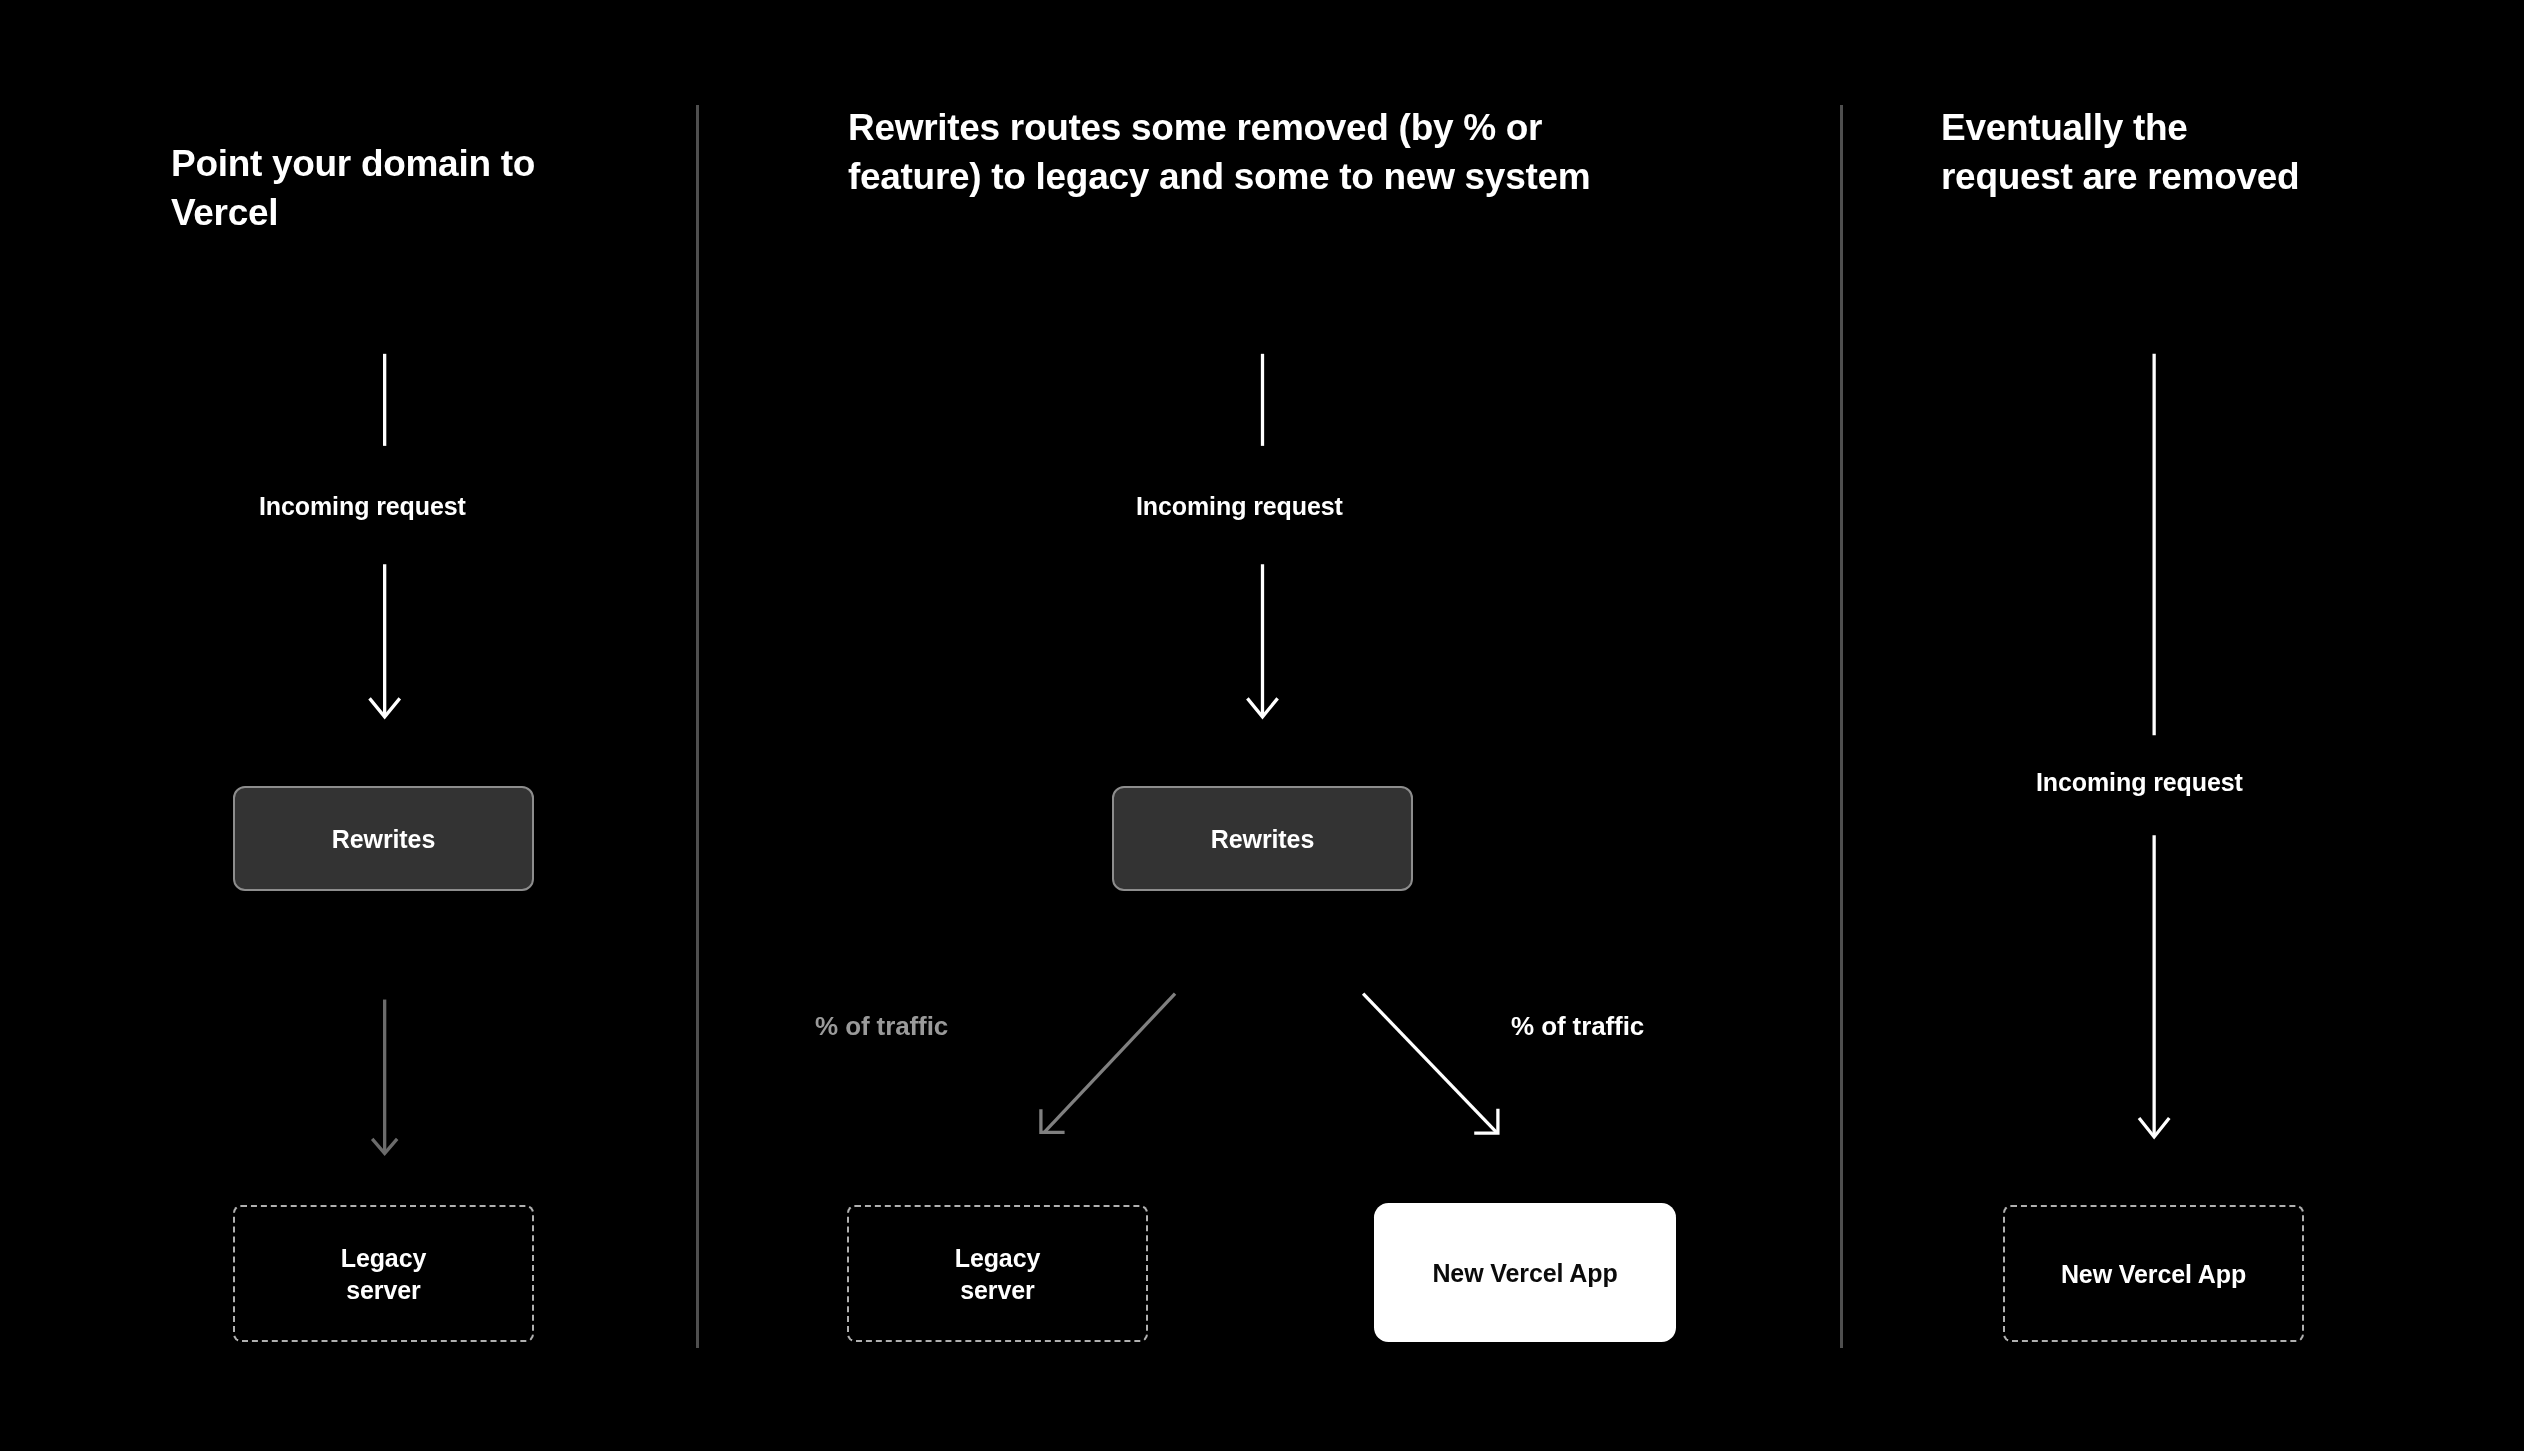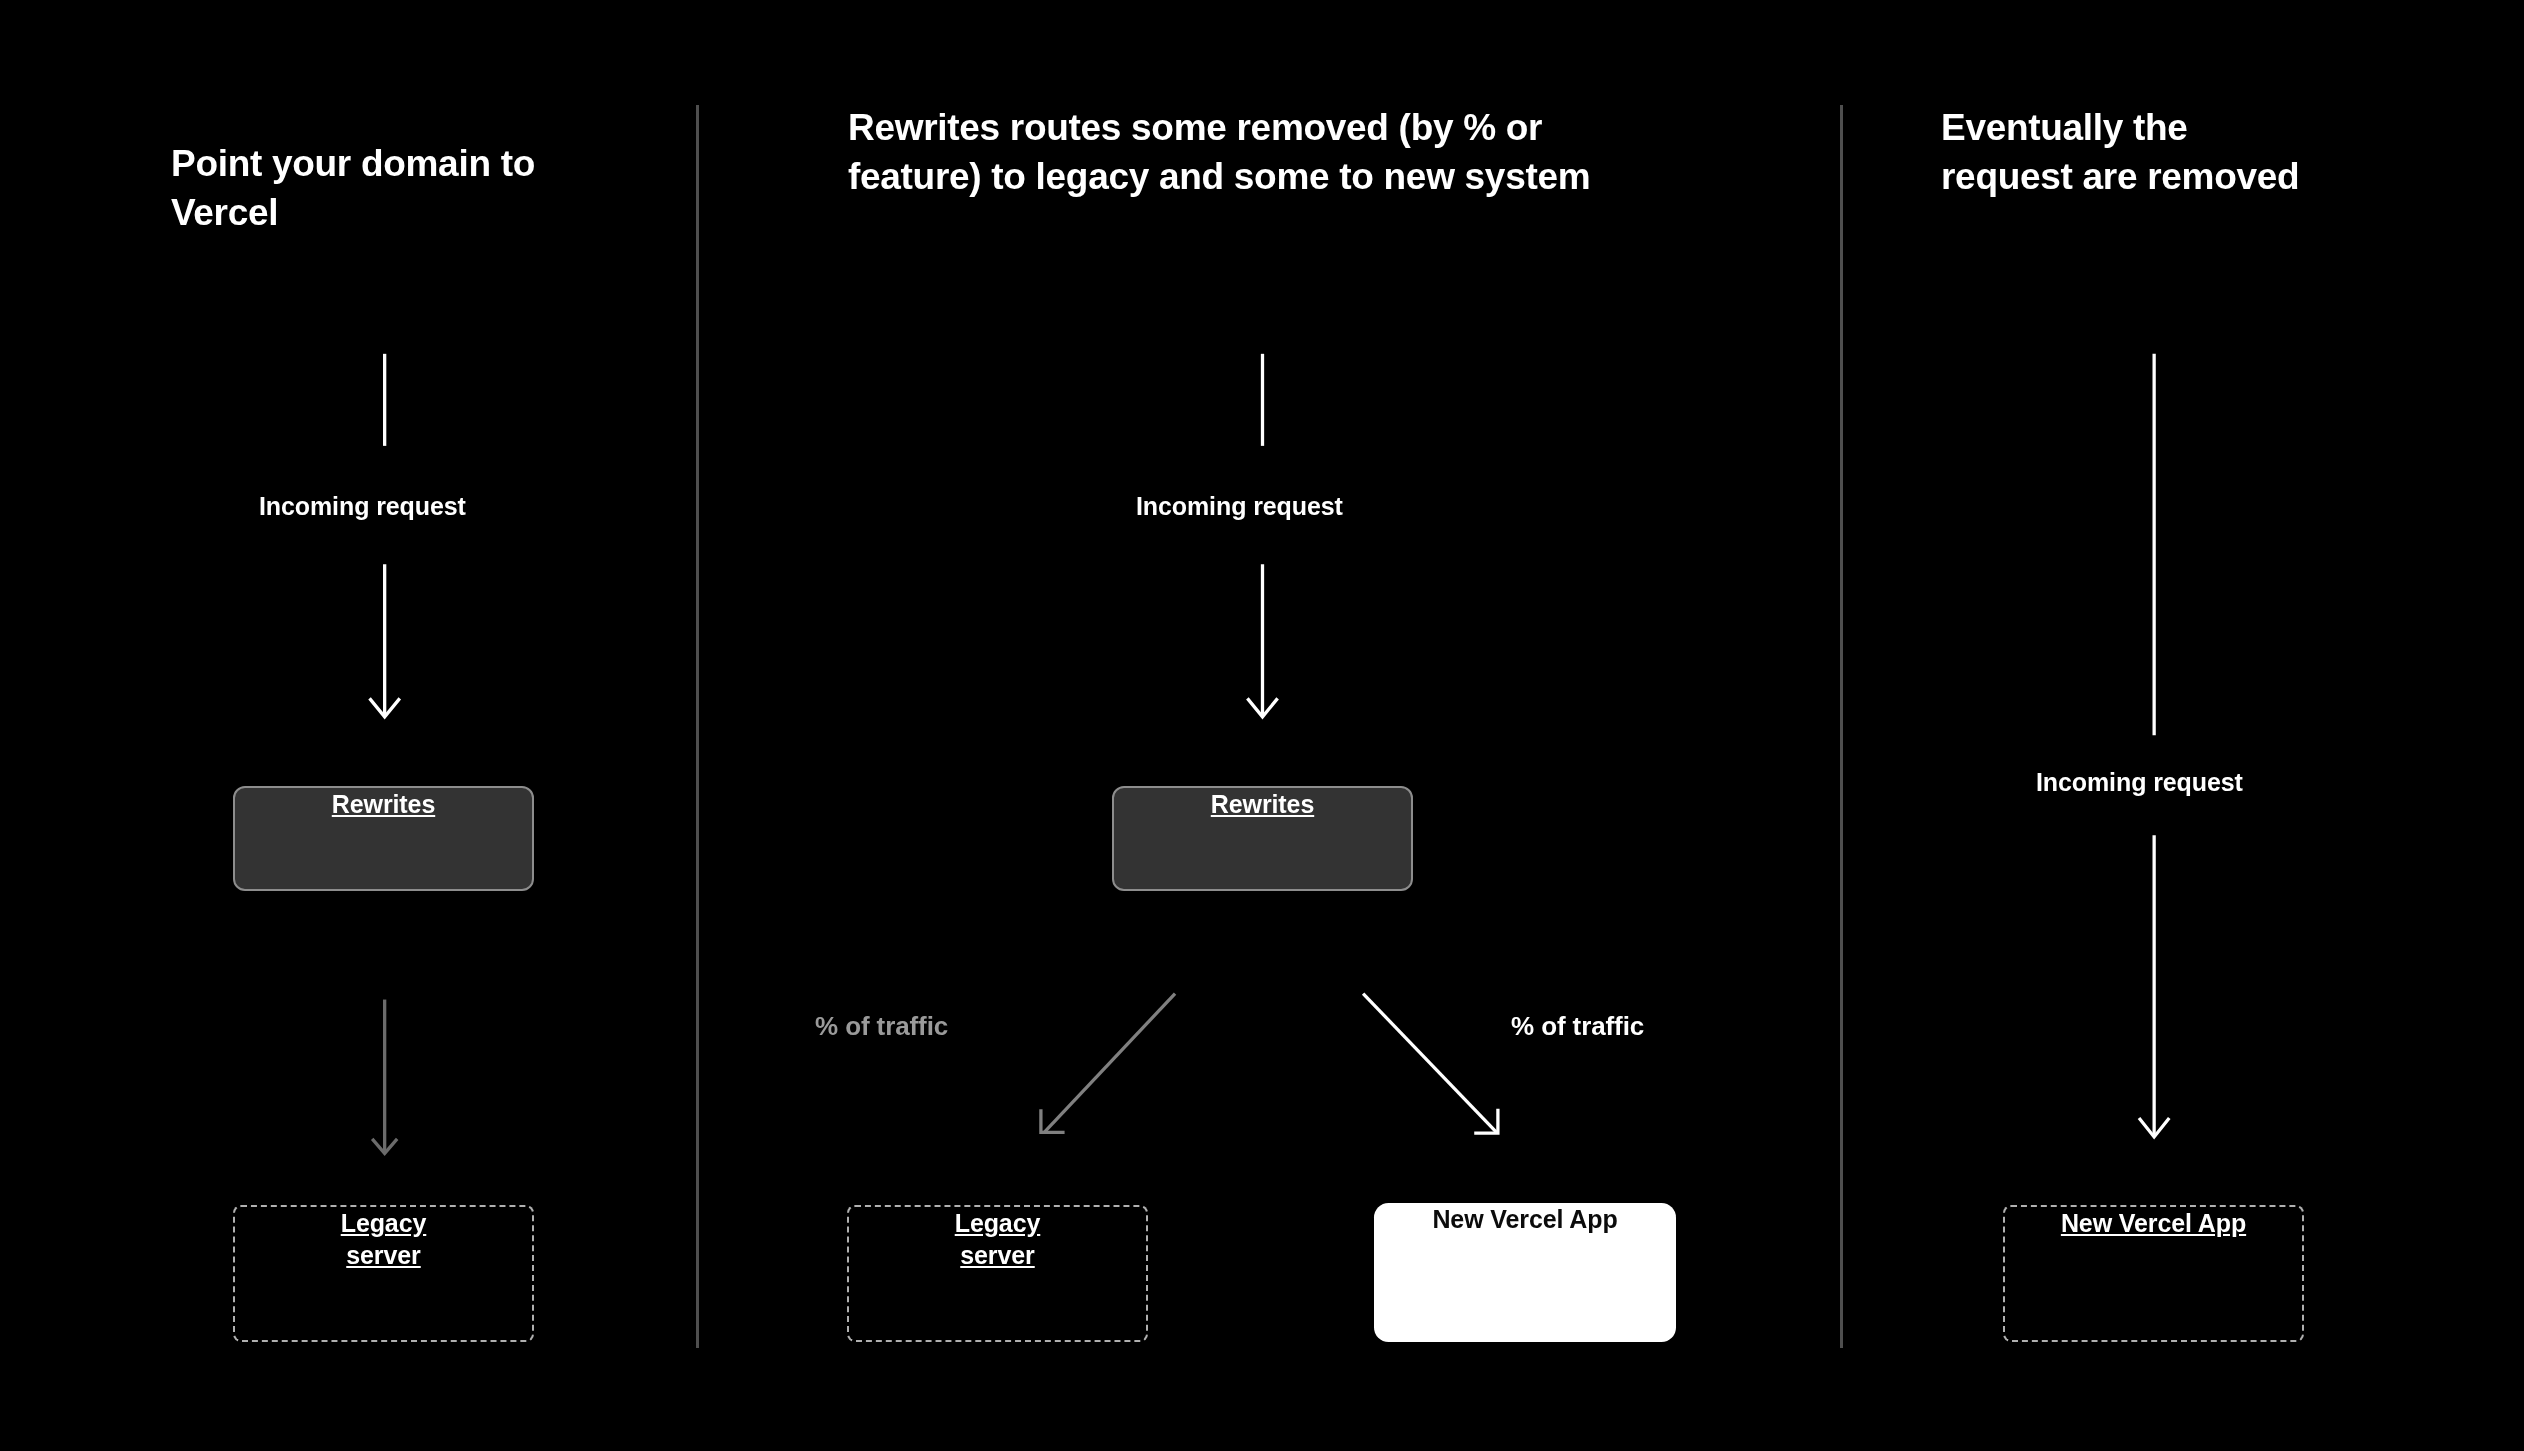--- a/index.html
+++ b/index.html
@@ -66,23 +66,23 @@
     white-space: nowrap;
   }
   #label-traffic-legacy { left: 815px; top: 1011px; color: #9a9a9a; }
   #label-traffic-new    { left: 1511px; top: 1011px; color: #ffffff; }
 
   
   .node {
     position: absolute;
     box-sizing: border-box;
     display: flex;
+    align-items: center;
     justify-content: center;
     text-align: center;
-    text-decoration: underline;
   }
   .node-text {
     font-size: 25px;
     font-weight: 700;
     line-height: 1.28;
     letter-spacing: -0.1px;
     white-space: pre-line;
   }
 
   .node-rewrites {

